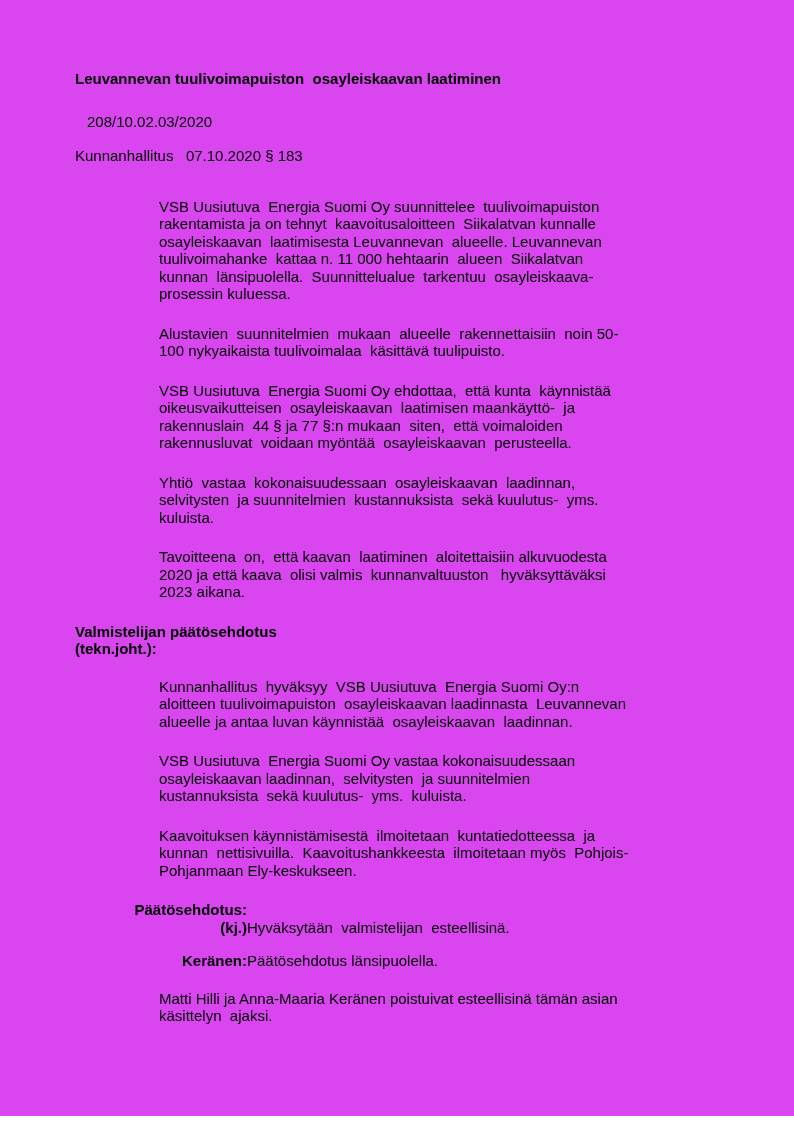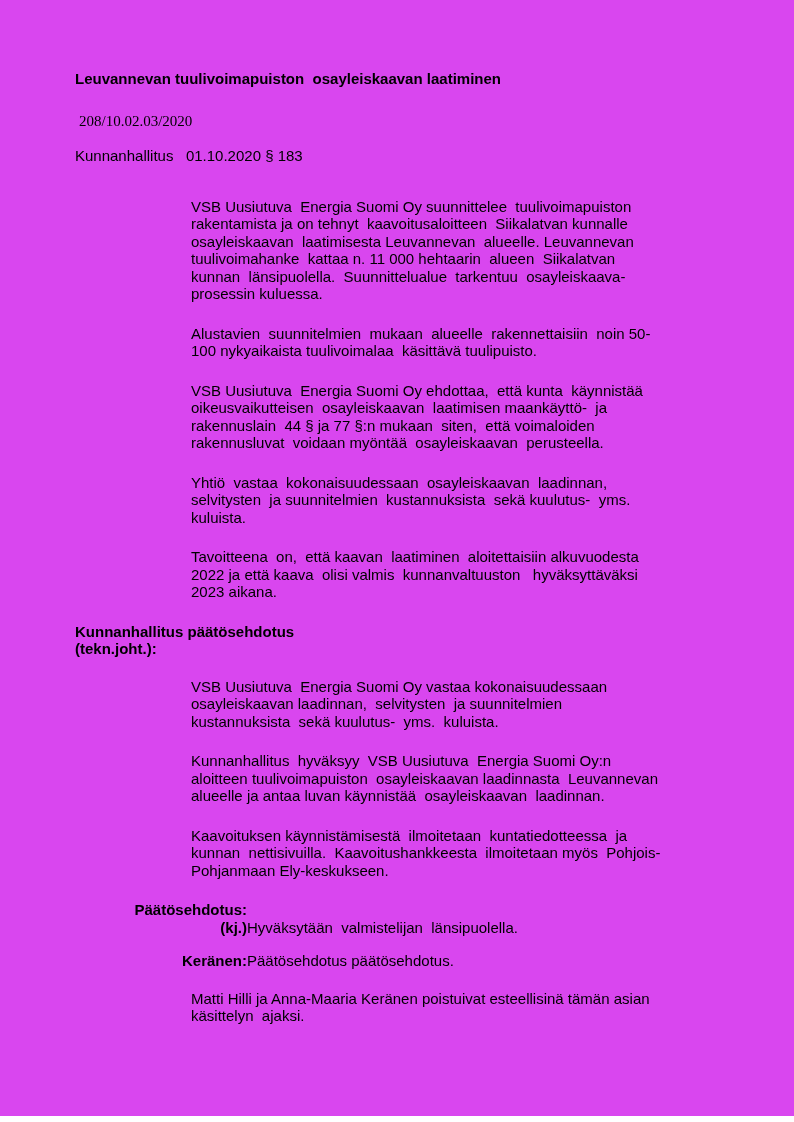--- a/index.html
+++ b/index.html
@@ -21,28 +21,27 @@
     overflow: hidden;
   }
   .pre {
     white-space: pre-wrap;
   }
   .doc-title {
     font-weight: bold;
     margin: 0 0 25px 0;
   }
   .case-number {
-    margin: 0 0 17px 4px;
-    font-family: Liberation Serif, serif;
+    margin: 0 0 17px 12px;
   }
   .board-line {
     margin: 0 0 33px 0;
   }
   .indent {
-    margin-left: 116px;
+    margin-left: 84px;
     max-width: 500px;
   }
   .para {
     margin: 0 0 22px 0;
   }
   .section-heading {
     font-weight: bold;
     margin: 2px 0 20px 0;
   }
   .row {
@@ -69,67 +68,67 @@
 </style>
 </head>
 <body>
 
 <div class="page">
 
   <div class="doc-title pre">Leuvannevan tuulivoimapuiston  osayleiskaavan laatiminen</div>
 
   <div class="case-number pre">208/10.02.03/2020</div>
 
-  <div class="board-line pre">Kunnanhallitus   01.10.2020 § 183</div>
+  <div class="board-line pre">Kunnanhallitus   07.10.2020 § 183</div>
 
   <div class="indent">
     <div class="para pre">VSB Uusiutuva  Energia Suomi Oy suunnittelee  tuulivoimapuiston
 rakentamista ja on tehnyt  kaavoitusaloitteen  Siikalatvan kunnalle
 osayleiskaavan  laatimisesta Leuvannevan  alueelle. Leuvannevan
 tuulivoimahanke  kattaa n. 11 000 hehtaarin  alueen  Siikalatvan
 kunnan  länsipuolella.  Suunnittelualue  tarkentuu  osayleiskaava-
 prosessin kuluessa.</div>
     <div class="para pre">Alustavien  suunnitelmien  mukaan  alueelle  rakennettaisiin  noin 50-
 100 nykyaikaista tuulivoimalaa  käsittävä tuulipuisto.</div>
     <div class="para pre">VSB Uusiutuva  Energia Suomi Oy ehdottaa,  että kunta  käynnistää
 oikeusvaikutteisen  osayleiskaavan  laatimisen maankäyttö-  ja
 rakennuslain  44 § ja 77 §:n mukaan  siten,  että voimaloiden
 rakennusluvat  voidaan myöntää  osayleiskaavan  perusteella.</div>
     <div class="para pre">Yhtiö  vastaa  kokonaisuudessaan  osayleiskaavan  laadinnan,
 selvitysten  ja suunnitelmien  kustannuksista  sekä kuulutus-  yms.
 kuluista.</div>
     <div class="para pre">Tavoitteena  on,  että kaavan  laatiminen  aloitettaisiin alkuvuodesta
-2022 ja että kaava  olisi valmis  kunnanvaltuuston   hyväksyttäväksi
+2020 ja että kaava  olisi valmis  kunnanvaltuuston   hyväksyttäväksi
 2023 aikana.</div>
   </div>
 
-  <div class="section-heading pre">Kunnanhallitus päätösehdotus
+  <div class="section-heading pre">Valmistelijan päätösehdotus
 (tekn.joht.):</div>
 
   <div class="indent">
+    <div class="para pre">Kunnanhallitus  hyväksyy  VSB Uusiutuva  Energia Suomi Oy:n
+aloitteen tuulivoimapuiston  osayleiskaavan laadinnasta  Leuvannevan
+alueelle ja antaa luvan käynnistää  osayleiskaavan  laadinnan.</div>
     <div class="para pre">VSB Uusiutuva  Energia Suomi Oy vastaa kokonaisuudessaan
 osayleiskaavan laadinnan,  selvitysten  ja suunnitelmien
 kustannuksista  sekä kuulutus-  yms.  kuluista.</div>
-    <div class="para pre">Kunnanhallitus  hyväksyy  VSB Uusiutuva  Energia Suomi Oy:n
-aloitteen tuulivoimapuiston  osayleiskaavan laadinnasta  Leuvannevan
-alueelle ja antaa luvan käynnistää  osayleiskaavan  laadinnan.</div>
     <div class="para pre">Kaavoituksen käynnistämisestä  ilmoitetaan  kuntatiedotteessa  ja
 kunnan  nettisivuilla.  Kaavoitushankkeesta  ilmoitetaan myös  Pohjois-
 Pohjanmaan Ely-keskukseen.</div>
   </div>
 
   <div class="row">
     <div class="label-col pre">Päätösehdotus:
 (kj.)</div>
-    <div class="text-col second-line pre">Hyväksytään  valmistelijan  länsipuolella.</div>
+    <div class="text-col second-line pre">Hyväksytään  valmistelijan  esteellisinä.</div>
   </div>
 
   <div class="row">
     <div class="label-col pre">Keränen:</div>
-    <div class="text-col pre">Päätösehdotus päätösehdotus.</div>
+    <div class="text-col pre">Päätösehdotus länsipuolella.</div>
   </div>
 
   <div class="indent final-note">
     <div class="para pre">Matti Hilli ja Anna-Maaria Keränen poistuivat esteellisinä tämän asian
 käsittelyn  ajaksi.</div>
   </div>
 
 </div>
 
 </body></html>

